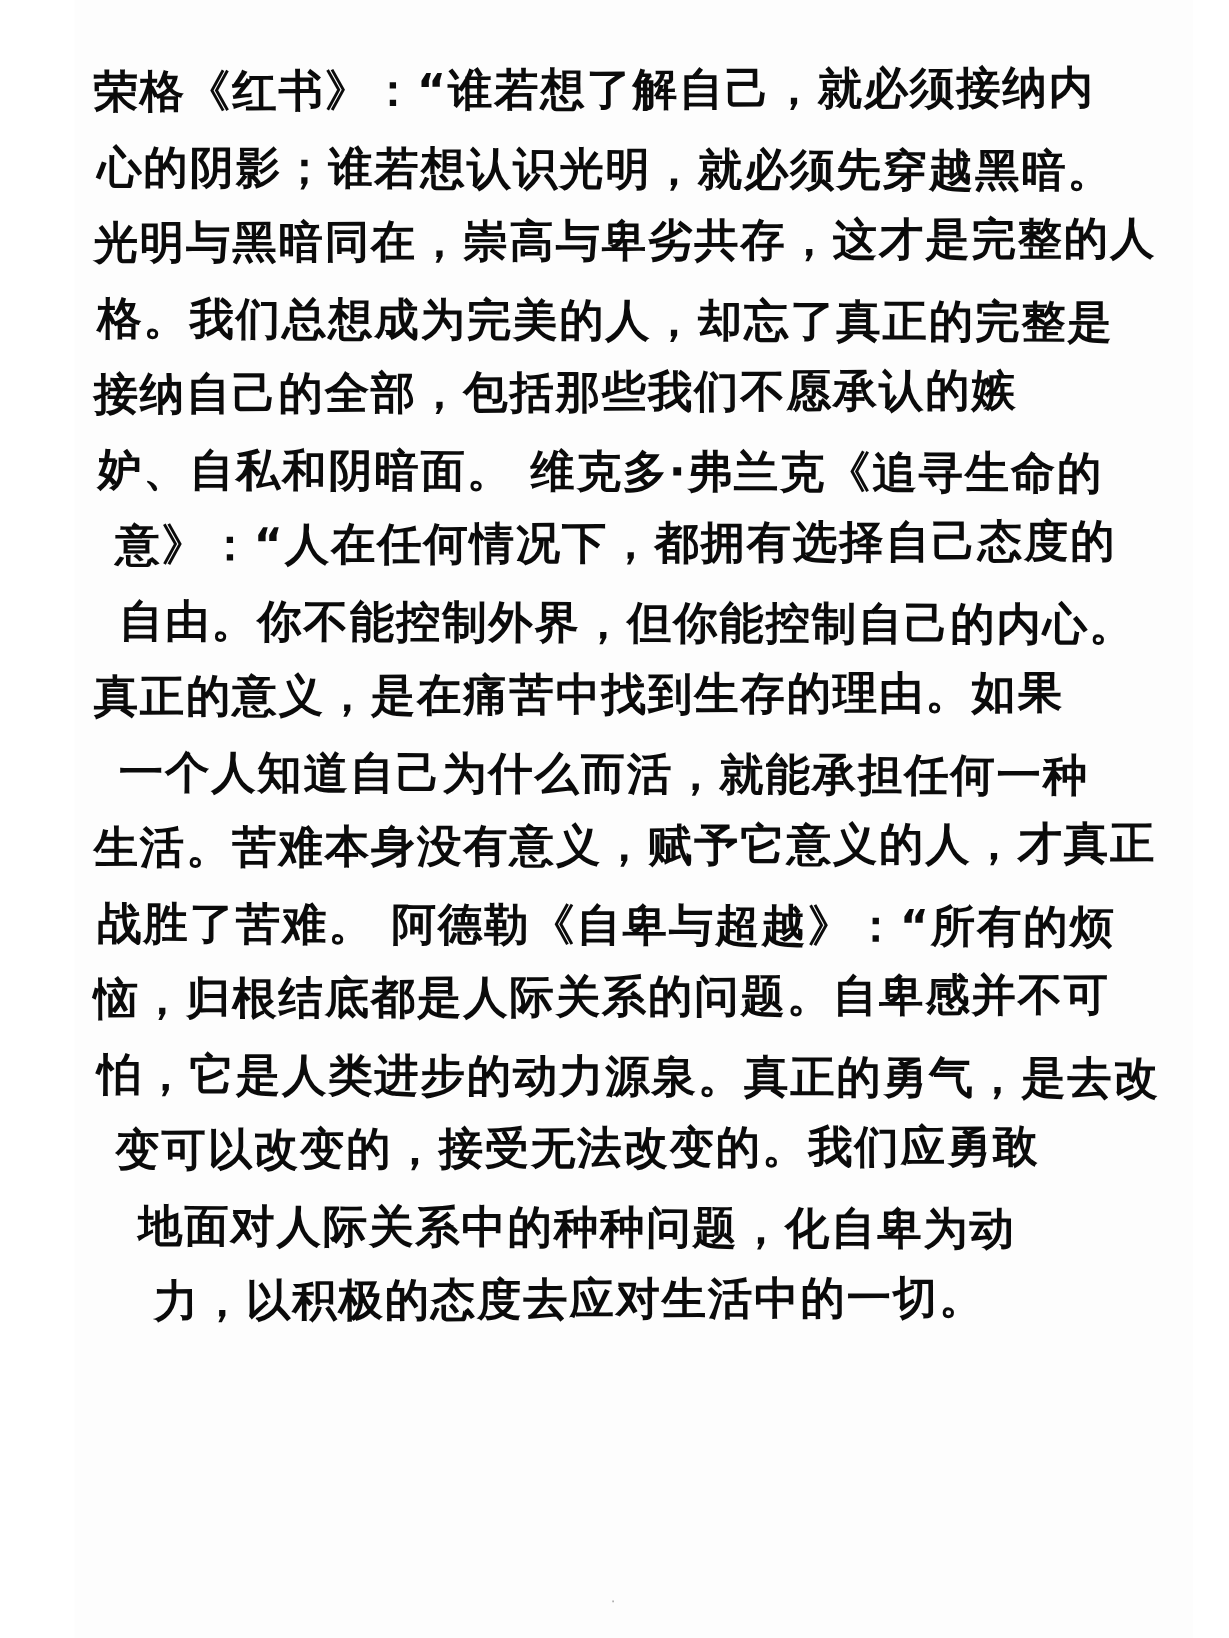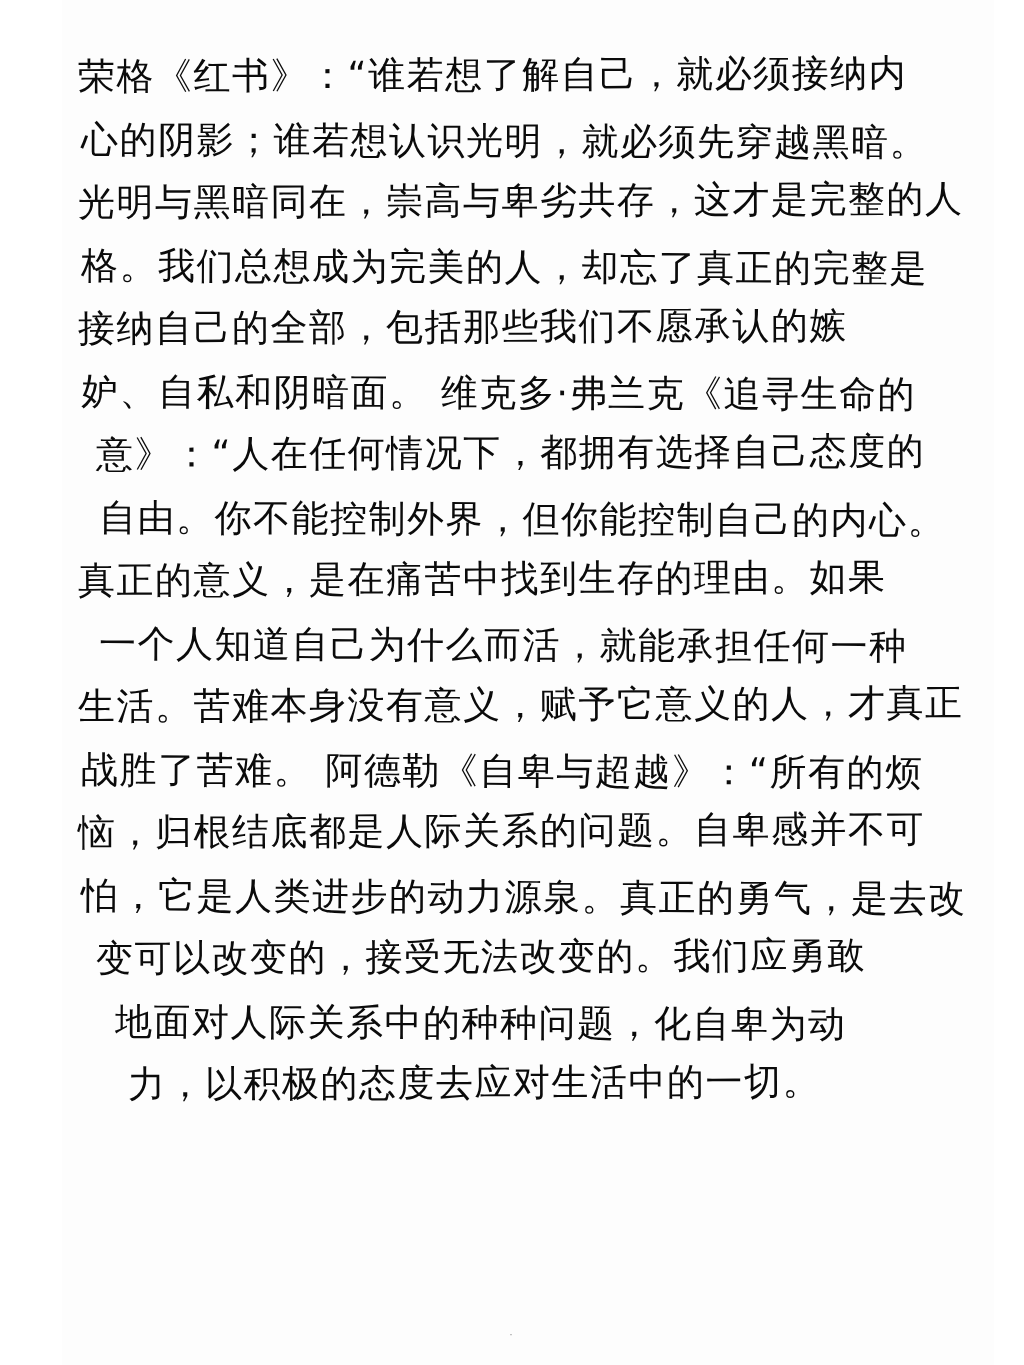--- a/index.html
+++ b/index.html
@@ -35,20 +35,21 @@
     width: 30px;
     height: 1365px;
     background: #ffffff;
   }
   .handwriting-block {
     position: absolute;
     top: 58px;
     left: 78px;
     width: 890px;
     height: 1210px;
+    font-weight: bold;
   }
   .hw-line {
     font-family: "DejaVu Sans", "Liberation Sans", sans-serif;
     font-size: 37px;
     line-height: 38px;
     color: #0b0b0b;
     letter-spacing: 1.5px;
     white-space: nowrap;
     margin-bottom: 25px;
     transform-origin: left center;

